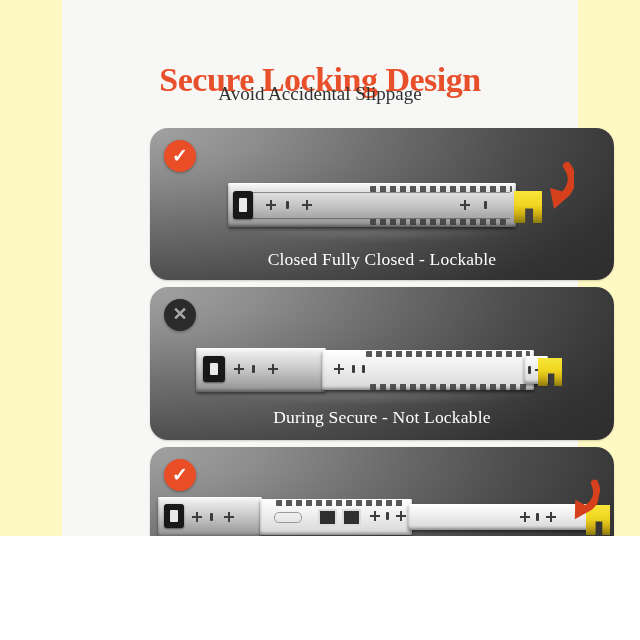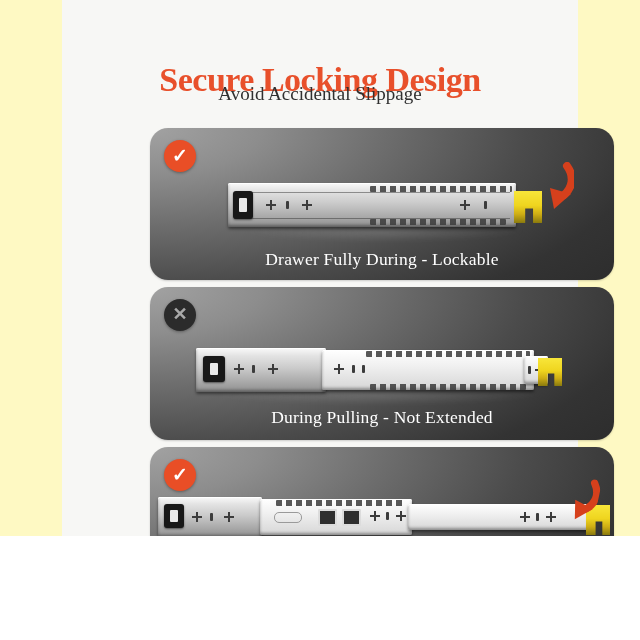--- a/index.html
+++ b/index.html
@@ -97,21 +97,21 @@
         <div class="tick" style="left:256px;top:23px;"></div>
         <div class="lock" style="left:286px;top:13px;width:28px;height:32px;"></div>
         <div class="reflection" style="left:10px;top:52px;width:290px;"></div>
       </div>
 
       <svg class="arrow arrow-1" viewBox="0 0 36 48">
         <path d="M29 4 C 37 15, 34 26, 26 33" fill="none" stroke="#D6401C" stroke-width="8" stroke-linecap="round"></path>
         <polygon points="12,26 33,32 16,47" fill="#D6401C"></polygon>
       </svg>
 
-      <p class="caption caption-1">Drawer Fully During - Lockable</p>
+      <p class="caption caption-1">Closed Fully Closed - Lockable</p>
     </section>
 
     <section class="panel panel-2">
       <div class="badge badge-cross">
         <span>✕</span>
       </div>
 
       <div class="slide slide-2">
         <div class="rail" style="left:2px;top:3px;width:130px;height:44px;"></div>
         <div class="bracket" style="left:9px;top:11px;width:22px;height:26px;"></div>
@@ -124,21 +124,21 @@
         <div class="plus" style="left:140px;top:19px;"></div>
         <div class="tick" style="left:158px;top:20px;"></div>
         <div class="tick" style="left:168px;top:20px;"></div>
         <div class="rail rail-light" style="left:330px;top:11px;width:24px;height:28px;"></div>
         <div class="tick" style="left:334px;top:21px;"></div>
         <div class="plus" style="left:341px;top:20px;"></div>
         <div class="lock" style="left:344px;top:13px;width:24px;height:28px;"></div>
         <div class="reflection" style="left:14px;top:48px;width:340px;"></div>
       </div>
 
-      <p class="caption caption-2">During Pulling - Not Extended</p>
+      <p class="caption caption-2">During Secure - Not Lockable</p>
     </section>
 
     <section class="panel panel-3">
       <div class="badge badge-check">
         <span>✓</span>
       </div>
 
       <div class="slide slide-3">
         <div class="rail" style="left:2px;top:2px;width:104px;height:40px;"></div>
         <div class="bracket" style="left:8px;top:9px;width:20px;height:24px;"></div>

